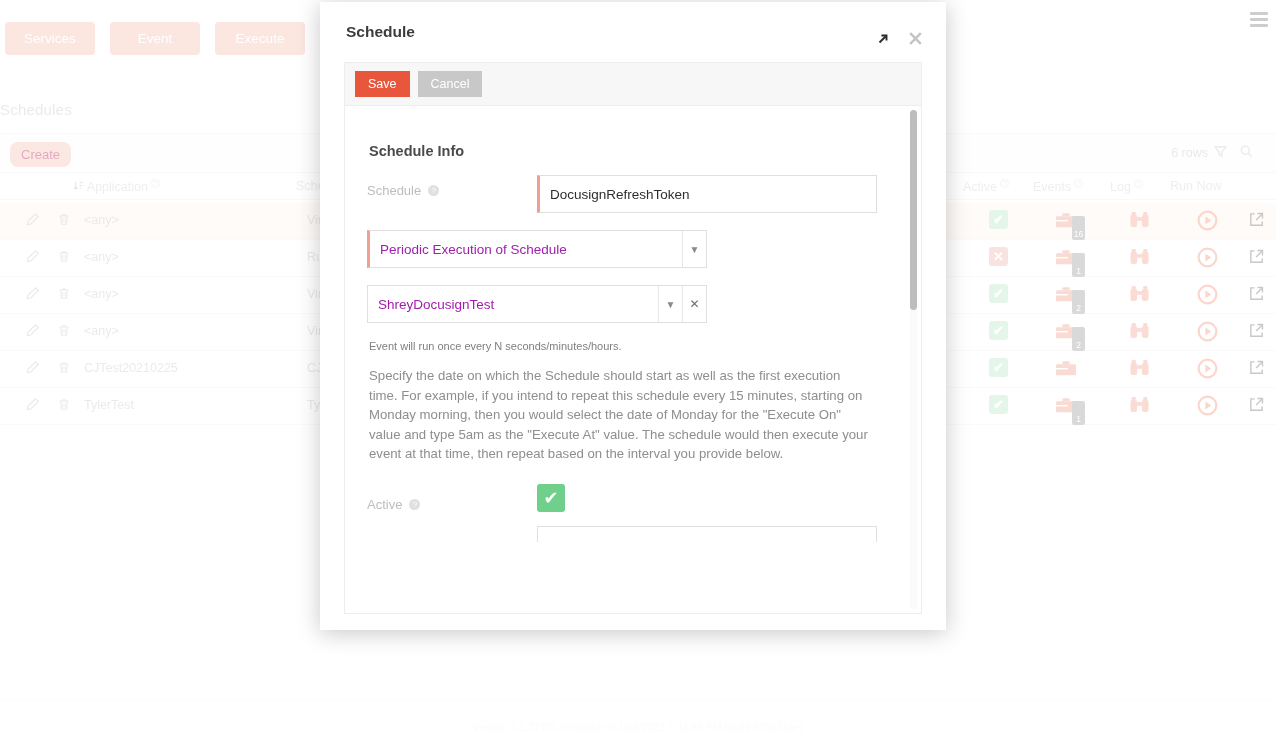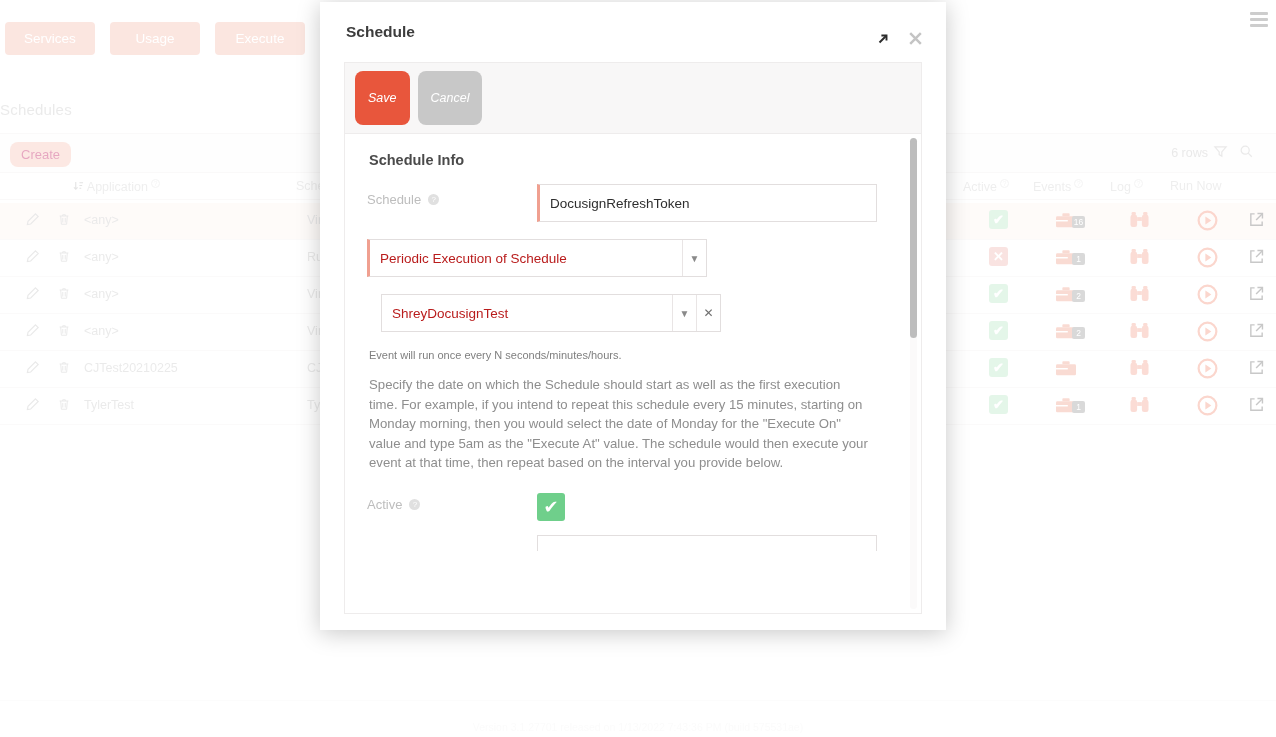--- a/index.html
+++ b/index.html
@@ -92,21 +92,21 @@
     color: #fff; font-size: 13px; font-weight: bold;
   }
   .chk.on  { background: #b9e6c6; }
   .chk.off { background: #f0b6b0; }
 
   .ev-wrap { position: relative; width: 26px; height: 21px; }
   .ev-badge {
     position: absolute; top: -3px; right: -7px;
     background: #9b9b9b; color: #fff; font-size: 8.5px;
     min-width: 13px; height: 12px; line-height: 12px; text-align: center;
-    border-radius: 2px; padding: 0 1px;
+    border-radius: 2px; padding: 12px 1px;
   }
 
   .footer-ver {
     position: absolute; bottom: 4px; left: 0; right: 0; text-align: center;
     font-size: 10.5px; color: #f4f4f4;
   }
   .page-divider { position: absolute; left: 0; right: 0; top: 700px; height: 1px; background: #f6f6f6; }
 
   
   #overlay { position: absolute; inset: 0; background: rgba(255,255,255,0.62); }
@@ -124,64 +124,64 @@
   }
   .modal-title { font-size: 15.5px; font-weight: bold; color: #3c3c3c; }
   .head-actions { position: absolute; right: 22px; top: 28px; display: flex; gap: 16px; align-items: center; }
   .icon-btn { cursor: pointer; line-height: 0; }
 
   .modal-body { flex: 1 1 auto; padding: 0 24px 16px 24px; display: flex; flex-direction: column; min-height: 0; }
   .btnbar {
     background: #f8f7f7; border: 1px solid #eeecec; border-bottom: none;
     padding: 8px 10px; display: flex; gap: 8px; flex: 0 0 auto;
   }
-  .btn { border: none; border-radius: 8px; font-size: 12.5px; padding: 20px 13px; cursor: pointer; color: #fff; font-style: italic; }
+  .btn { border: none; border-radius: 0; font-size: 12.5px; padding: 6px 13px; cursor: pointer; color: #fff; }
   .btn.save   { background: #e8563c; }
   .btn.cancel { background: #c8c8c8; }
 
   .scrollarea {
     border: 1px solid #eeecec; background: #fff;
     flex: 1 1 auto; overflow: hidden; position: relative; padding: 18px 22px 0 22px;
   }
-  .sec-title { font-size: 14.5px; font-weight: bold; color: #4a4a4a; margin: 0 0 16px 2px; }
+  .sec-title { font-size: 14.5px; font-weight: bold; color: #4a4a4a; margin: 19px 0 16px 2px; }
 
   .frow { display: flex; align-items: flex-start; margin-bottom: 17px; }
   .flabel { width: 170px; font-size: 13px; color: #bdbdbd; padding-top: 8px; flex: 0 0 170px; }
   .finput-wrap { flex: 1 1 auto; max-width: 340px; }
 
   .finput {
     width: 100%; height: 38px; border: 1px solid #e2dede;
     border-left: 3px solid #f0a090;
     font-size: 13.5px; color: #2e2e2e; padding: 0 10px;
     font-family: "Liberation Sans", sans-serif; background: #fff;
     outline: none;
   }
   .fselect {
     width: 100%; height: 38px; border: 1px solid #e2dede; border-left: 3px solid #f0a090;
     display: flex; align-items: center; background: #fff; cursor: pointer;
   }
-  .fselect.plain { border-left: 1px solid #e2dede; margin-left: 14px; }
-  .fselect .val { flex: 1 1 auto; font-size: 13.5px; color: #b91c1c; padding: 0 10px; white-space: nowrap; overflow: hidden; }
+  .fselect.plain { border-left: 1px solid #e2dede; }
+  .fselect .val { flex: 1 1 auto; font-size: 13.5px; color: #a21caf; padding: 0 10px; white-space: nowrap; overflow: hidden; }
   .fselect .seg {
     width: 24px; align-self: stretch; display: flex; align-items: center; justify-content: center;
     border-left: 1px solid #e9e5e5; color: #8a8a8a; font-size: 10px;
   }
   .fselect .seg.clear { font-size: 12px; color: #6e6e6e; }
 
   .help-q {
     display: inline-block; width: 11px; height: 11px; border-radius: 50%;
     background: #e0e0e0; color: #fff; font-size: 8px; line-height: 11px;
     text-align: center; margin-left: 7px; vertical-align: 2px;
   }
 
   .note { font-size: 11px; color: #7f7f7f; margin: 14px 0 8px 2px; }
   .para { font-size: 13.2px; color: #8e8e8e; line-height: 19.5px; margin: 14px 0 10px 2px; max-width: 500px; }
   .exec-title { font-size: 14.5px; font-weight: bold; color: #4a4a4a; margin: 16px 0 2px 2px; }
 
-  .active-row { display: flex; align-items: flex-start; margin-top: 20px; }
+  .active-row { display: flex; align-items: flex-end; margin-top: 20px; }
   .big-chk {
     width: 28px; height: 28px; background: #6fcf8b; border-radius: 3px;
     display: flex; align-items: center; justify-content: center;
     color: #fff; font-size: 18px; cursor: pointer;
   }
   .clipped-field {
     width: 100%; max-width: 340px; height: 16px; border: 1px solid #e2dede; border-bottom: none;
     margin-top: 14px; margin-left: 170px; background: #fff;
   }
 
@@ -194,21 +194,21 @@
 <div id="page-root">
 
   <div class="hamburger">
     <span></span>
     <span></span>
     <span></span>
   </div>
 
   <div class="tabbar">
     <div class="tab">Services</div>
-    <div class="tab">Usage</div>
+    <div class="tab">Event</div>
     <div class="tab">Execute</div>
     <div class="tab"></div>
   </div>
 
   <div class="page-title">Schedules</div>
 
   <div class="panel-toolbar">
     <button class="create-btn">Create</button>
     <div class="rows-info">6 rows</div>
     <span class="tool-icon filter">

